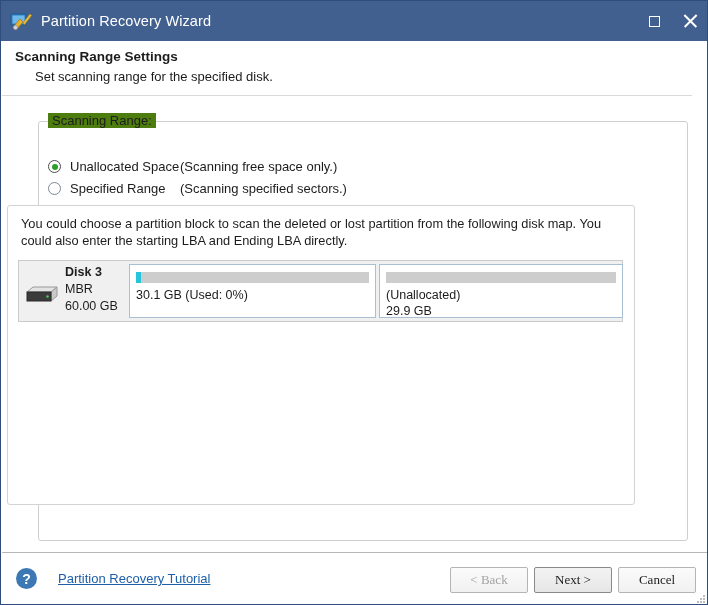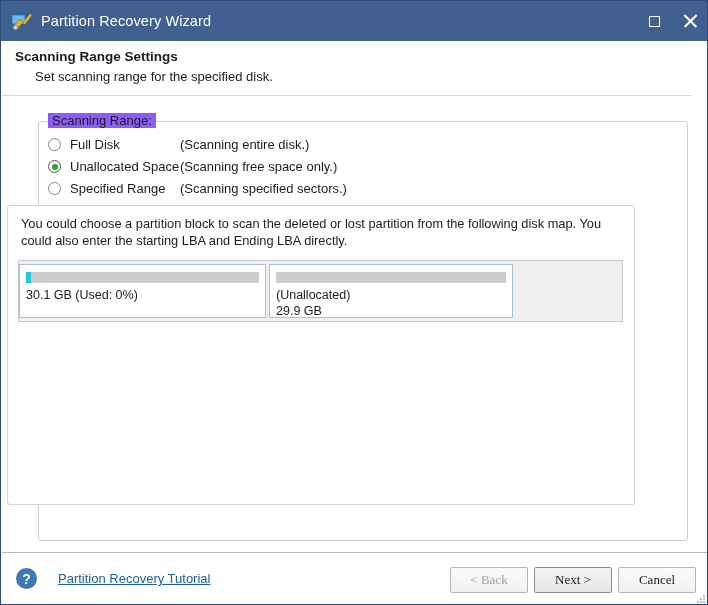--- a/index.html
+++ b/index.html
@@ -119,21 +119,21 @@
     left: 36px; top: 24px;
     width: 650px;
     height: 420px;
     border: 1px solid #cfcfcf;
     border-radius: 3px;
     box-sizing: border-box;
   }
   .groupbox-label {
     position: absolute;
     left: 46px; top: 16px;
-    background: #8b5cf6;
+    background: #4d7c0f;
     padding: 0 4px;
     font-size: 13px;
     color: #1c1c1c;
   }
 
   
   .radio-row {
     position: absolute;
     display: flex;
     align-items: center;
@@ -343,43 +343,53 @@
   <div class="header">
     <div class="header-title">Scanning Range Settings</div>
     <div class="header-sub">Set scanning range for the specified disk.</div>
   </div>
 
   <div class="body">
 
     <div class="groupbox"></div>
     <div class="groupbox-label">Scanning Range:</div>
 
-    <div class="radio-row" style="left:46px; top:40px;">
-      <span class="radio-mark"></span>
-      <span class="radio-label" style="width:110px;">Full Disk</span>
-      <span class="radio-hint">(Scanning entire disk.)</span>
-    </div>
 
     <div class="radio-row" style="left:46px; top:62px;">
       <span class="radio-mark checked"></span>
       <span class="radio-label" style="width:110px;">Unallocated Space</span>
       <span class="radio-hint">(Scanning free space only.)</span>
     </div>
 
     <div class="radio-row" style="left:46px; top:84px;">
       <span class="radio-mark"></span>
       <span class="radio-label" style="width:110px;">Specified Range</span>
       <span class="radio-hint">(Scanning specified sectors.)</span>
     </div>
 
     <div class="diskpanel">
       <div class="panel-note">You could choose a partition block to scan the deleted or lost partition from the following disk map. You could also enter the starting LBA and Ending LBA directly.</div>
 
       <div class="diskrow">
 
+        <div class="disk-info">
+          <div class="hdd-icon">
+            <svg width="34" height="19" viewBox="0 0 34 19">
+              <polygon points="3,7 9,2 33,2 27,7" fill="#e3e3e3" stroke="#9a9a9a" stroke-width="1"></polygon>
+              <polygon points="27,7 33,2 33,11 27,16" fill="#c9c9c9" stroke="#9a9a9a" stroke-width="1"></polygon>
+              <rect x="3" y="7" width="24" height="9" fill="#3b3b3b" stroke="#2a2a2a" stroke-width="1"></rect>
+              <circle cx="23.5" cy="11.5" r="1.2" fill="#49d04f"></circle>
+            </svg>
+          </div>
+          <div class="disk-texts">
+            <div class="disk-name">Disk 3</div>
+            <div>MBR</div>
+            <div>60.00 GB</div>
+          </div>
+        </div>
 
         <div class="part-block p1">
           <div class="usage-bar" style="background: rgb(205, 205, 205);">
             <div class="usage-fill" id="fill-1" style="width: 2%; background: rgb(39, 196, 221);"></div>
           </div>
           <div class="part-label">
             <div>30.1 GB (Used: 0%)</div>
           </div>
         </div>
 

